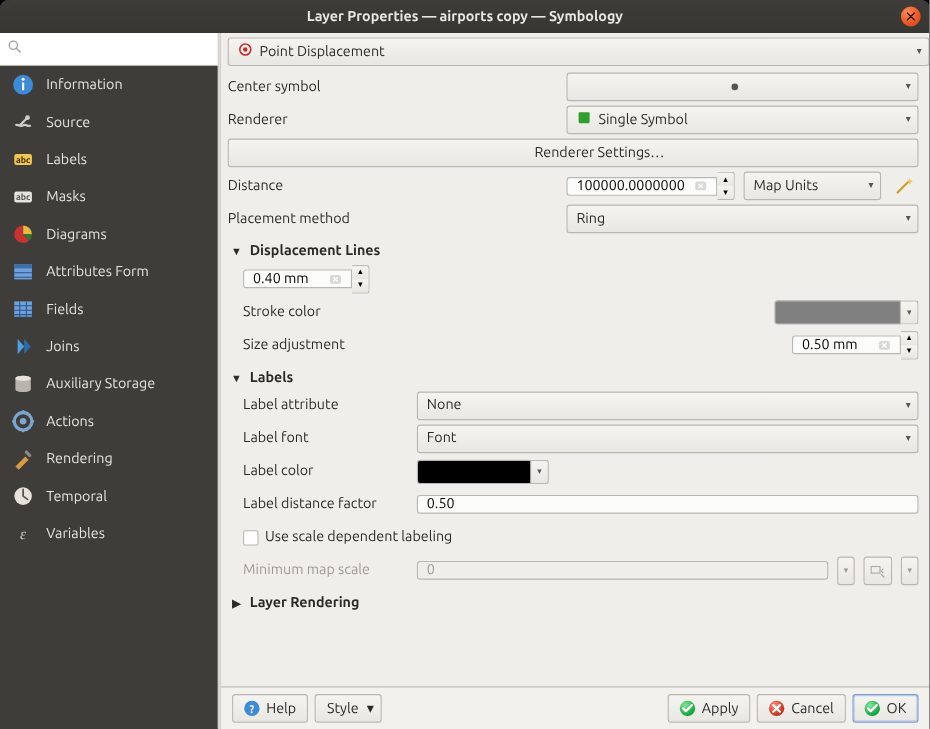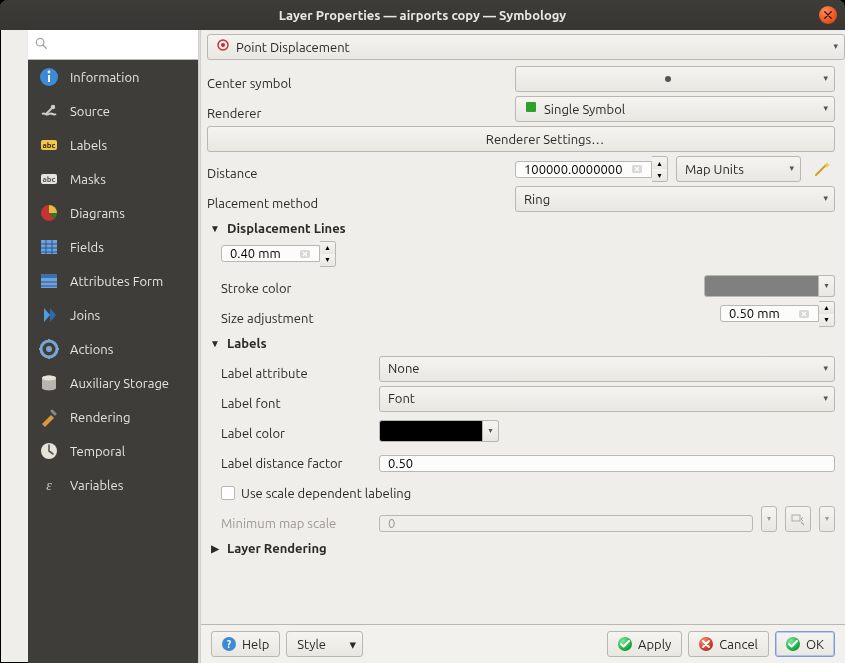--- a/index.html
+++ b/index.html
@@ -51,21 +51,21 @@
     position:absolute;right:8px;top:6px;
     width:18px;height:18px;border-radius:50%;
     background:radial-gradient(circle at 35% 30%,#ff8b59,#e95620 60%,#c8410f);
     display:flex;align-items:center;justify-content:center;
     color:#3a1100;font-size:11px;line-height:1;
   }
   .body{
     flex:1;display:flex;overflow:hidden;
   }
   .left{
-    display:flex;flex-direction:column;width:198px;min-width:198px;padding-left:28px;
+    display:flex;flex-direction:column;width:198px;min-width:198px;
   }
   .search{
     height:30px;border-bottom:1px solid var(--border);
     display:flex;align-items:center;padding:0 6px;gap:6px;background:#fff;
   }
   .search svg{width:14px;height:14px;opacity:.6}
   .search input{flex:1;border:none;outline:none;font:inherit;background:transparent}
   .sidebar{
     flex:1;background:var(--sidebar-bg);
     color:var(--sidebar-fg);
@@ -109,21 +109,21 @@
   .spin .field{border-top-right-radius:0;border-bottom-right-radius:0}
   .spin .clear{width:16px;height:16px;opacity:.55;margin-left:4px;flex:0 0 16px;display:flex;align-items:center;justify-content:center}
   .spin-btns{
     display:flex;flex-direction:column;
     border:1px solid var(--border);border-left:none;border-radius:0 3px 3px 0;
     overflow:hidden;width:16px;height:26px;
   }
   .spin-btns button{flex:1;border:none;background:linear-gradient(var(--btn-bg),var(--btn-bg2));font-size:7px;line-height:1;padding:0;cursor:default}
 
   .form{flex:1;overflow:auto;padding:0 10px 6px 6px}
-  .row{display:flex;align-items:flex-end;gap:8px;min-height:30px;padding:2px 0}
+  .row{display:flex;align-items:center;gap:8px;min-height:30px;padding:2px 0}
   .row .lbl{white-space:nowrap}
   .row .grow{flex:1;min-width:0}
   .row.lbl-300 .lbl{flex:0 0 300px}
   .row.lbl-150 .lbl{flex:0 0 150px}
 
   .wide-btn{
     height:26px;border:1px solid var(--border);border-radius:3px;
     background:linear-gradient(var(--btn-bg),var(--btn-bg2));
     display:flex;align-items:center;justify-content:center;padding-left:48px;
   }
@@ -236,68 +236,68 @@
                 <path d="M11 11l5.6 5.6A8 8 0 0 1 3 11a8 8 0 0 1 8-8z" fill="#c33" opacity=".95"></path>
                 <path d="M11 11h8a8 8 0 0 1-2.4 5.6z" fill="#2d7a2d"></path>
               </svg>
             </span>
             <span class="sb-label">Diagrams</span>
           </div>
           <div class="sidebar-item">
             <span class="sb-ico">
               <svg viewBox="0 0 22 22">
                 <rect x="3" y="4" width="16" height="14" fill="#6fa2dd"></rect>
-                <path d="M3 8h16M3 12h16M3 16h16M8 4v14M14 4v14" stroke="#2c558a" stroke-width="1"></path>
-              </svg>
-            </span>
-            <span class="sb-label">Fields</span>
-          </div>
-          <div class="sidebar-item">
-            <span class="sb-ico">
-              <svg viewBox="0 0 22 22">
-                <rect x="3" y="4" width="16" height="14" fill="#6fa2dd"></rect>
                 <rect x="3" y="4" width="16" height="4" fill="#3f6fa8"></rect>
                 <path d="M3 12h16M3 16h16" stroke="#2c558a"></path>
               </svg>
             </span>
             <span class="sb-label">Attributes Form</span>
           </div>
           <div class="sidebar-item">
             <span class="sb-ico">
               <svg viewBox="0 0 22 22">
+                <rect x="3" y="4" width="16" height="14" fill="#6fa2dd"></rect>
+                <path d="M3 8h16M3 12h16M3 16h16M8 4v14M14 4v14" stroke="#2c558a" stroke-width="1"></path>
+              </svg>
+            </span>
+            <span class="sb-label">Fields</span>
+          </div>
+          <div class="sidebar-item">
+            <span class="sb-ico">
+              <svg viewBox="0 0 22 22">
                 <path d="M6 4l6 7-6 7" fill="#4f9fe0"></path>
                 <path d="M12 4l6 7-6 7" fill="#2d6aa8"></path>
               </svg>
             </span>
             <span class="sb-label">Joins</span>
+          </div>
+          <div class="sidebar-item">
+            <span class="sb-ico">
+              <svg viewBox="0 0 22 22">
+                <ellipse cx="11" cy="6" rx="7" ry="2.4" fill="#cfccc5"></ellipse>
+                <path d="M4 6v10c0 1.3 3.1 2.4 7 2.4s7-1.1 7-2.4V6" fill="#b8b5ae"></path>
+                <ellipse cx="11" cy="6" rx="7" ry="2.4" fill="#e6e3db"></ellipse>
+              </svg>
+            </span>
+            <span class="sb-label">Auxiliary Storage</span>
           </div>
           <div class="sidebar-item">
             <span class="sb-ico">
               <svg viewBox="0 0 22 22">
                 <circle cx="11" cy="11" r="8" fill="none" stroke="#7aa6cf" stroke-width="3"></circle>
                 <circle cx="11" cy="11" r="3" fill="#7aa6cf"></circle>
                 <g stroke="#7aa6cf" stroke-width="2">
                   <line x1="11" y1="1" x2="11" y2="4"></line>
                   <line x1="11" y1="18" x2="11" y2="21"></line>
                   <line x1="1" y1="11" x2="4" y2="11"></line>
                   <line x1="18" y1="11" x2="21" y2="11"></line>
                 </g>
               </svg>
             </span>
             <span class="sb-label">Actions</span>
-          </div>
-          <div class="sidebar-item">
-            <span class="sb-ico">
-              <svg viewBox="0 0 22 22">
-                <ellipse cx="11" cy="6" rx="7" ry="2.4" fill="#cfccc5"></ellipse>
-                <path d="M4 6v10c0 1.3 3.1 2.4 7 2.4s7-1.1 7-2.4V6" fill="#b8b5ae"></path>
-                <ellipse cx="11" cy="6" rx="7" ry="2.4" fill="#e6e3db"></ellipse>
-              </svg>
-            </span>
-            <span class="sb-label">Auxiliary Storage</span>
           </div>
           <div class="sidebar-item">
             <span class="sb-ico">
               <svg viewBox="0 0 22 22">
                 <path d="M4 18l9-9 3 3-9 9z" fill="#d99a3e"></path>
                 <path d="M14 5l3 3" stroke="#888" stroke-width="3" stroke-linecap="round"></path>
               </svg>
             </span>
             <span class="sb-label">Rendering</span>
           </div>
@@ -512,21 +512,21 @@
           <span>Layer Rendering</span>
         </div>
         <div class="scrollbar-corner"></div>
       </div>
 
       <div class="footer">
         <div class="btn">
           <span class="help-q">?</span>
           <span>Help</span>
         </div>
-        <div class="btn" style="padding-right:36px;position:relative">
+        <div class="btn" style="padding-right:20px;position:relative">
           <span>Style</span>
           <span class="chev" style="position:absolute;right:6px">▾</span>
         </div>
         <div class="spacer"></div>
         <div class="btn">
           <span class="dot green" style="position:relative">
             <svg viewBox="0 0 14 14" width="14" height="14" style="position:absolute;inset:0">
                 <path d="M3 7l2.5 2.5L11 4" fill="none" stroke="#fff" stroke-width="2" stroke-linecap="round" stroke-linejoin="round"></path>
               </svg>
           </span>

